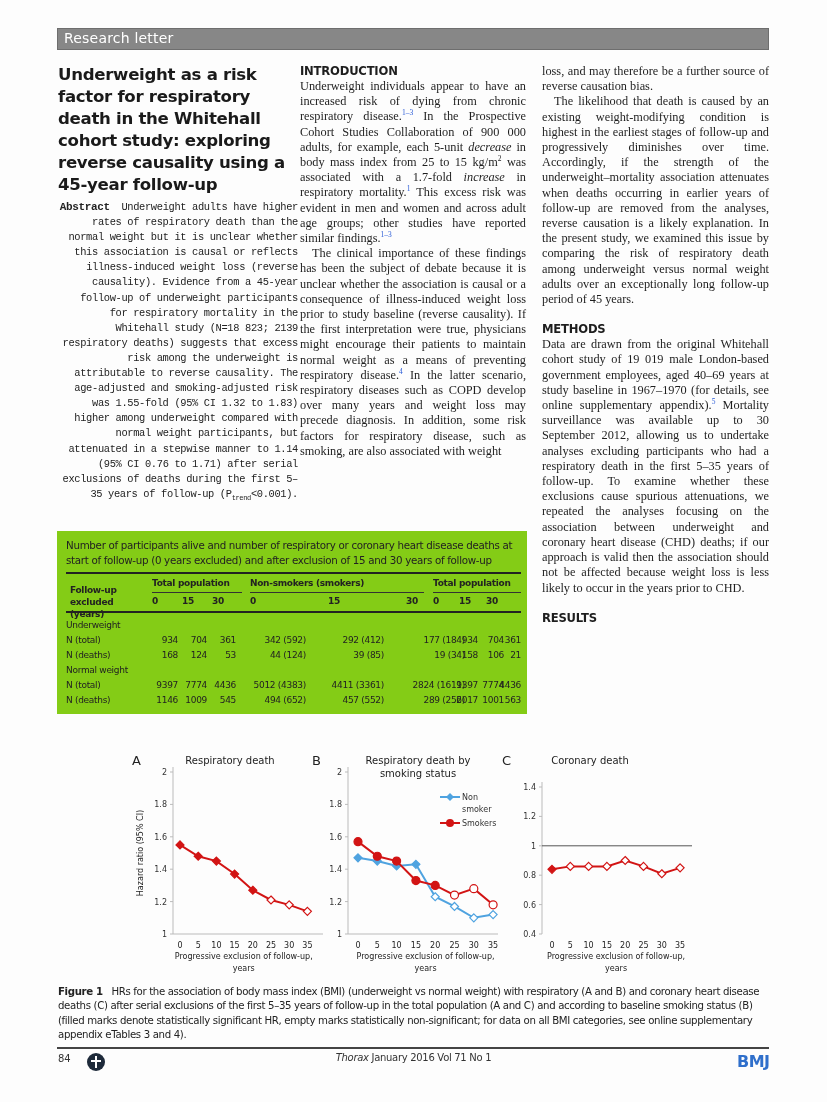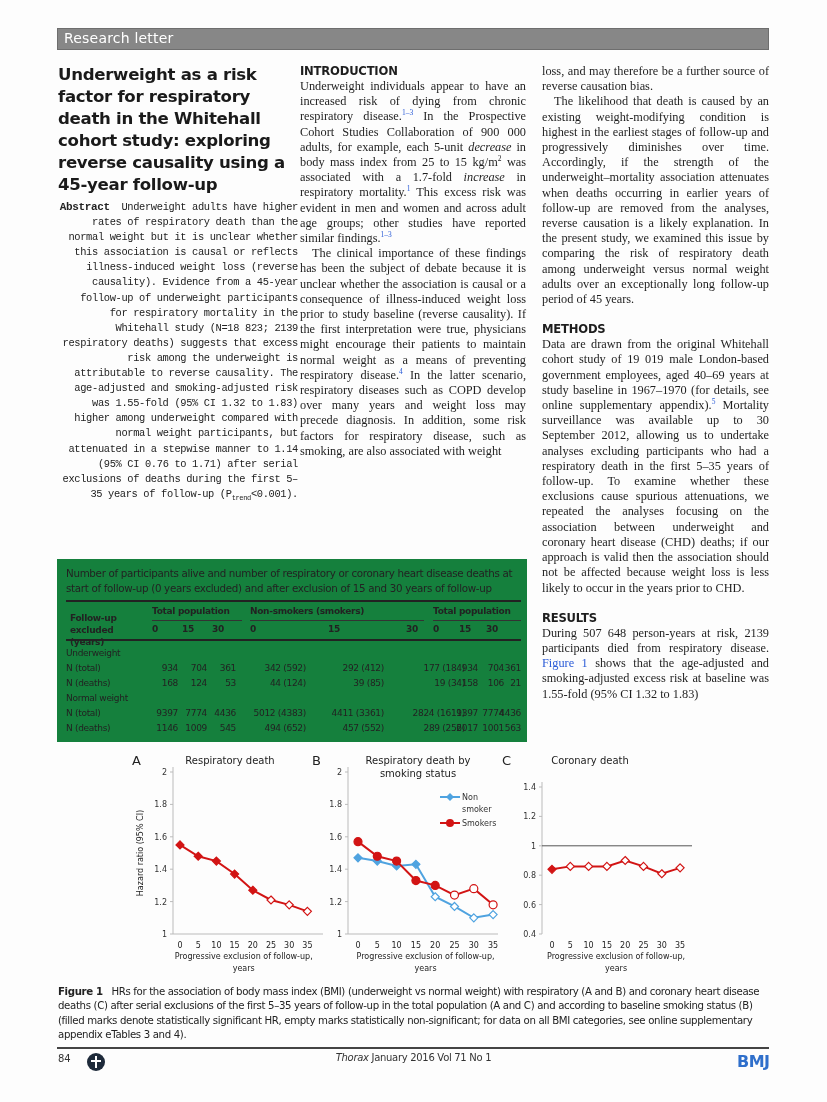--- a/index.html
+++ b/index.html
@@ -18,21 +18,21 @@
   .col { position: absolute; font-size: 12.3px; line-height: 15.2px; text-align: justify; color: #1e1e1e; }
   .col p { text-indent: 0; }
   .col p.ind { text-indent: 12px; }
   .col h3 { font-family: "DejaVu Sans", sans-serif; font-size: 11.6px; font-weight: bold; line-height: 14px; letter-spacing: -0.2px; margin-bottom: 1px; }
   .col sup { font-size: 7.5px; color: #2a5bd7; line-height: 0; }
   .col .link { color: #2a5bd7; }
   .col1 { left: 300px; top: 64px; width: 226px; }
   .col2 { left: 542px; top: 64px; width: 227px; }
   .sect-gap { height: 15px; }
 
-  .table-box { position: absolute; left: 57px; top: 531px; width: 470px; height: 183px; background: #15803d; margin-top: 28px; }
+  .table-box { position: absolute; left: 57px; top: 531px; width: 470px; height: 183px; background: #84cc16; }
   .table-caption { position: absolute; left: 9px; top: 7px; width: 455px; font-family: "DejaVu Sans", sans-serif; font-size: 10.3px; line-height: 14.5px; letter-spacing: -0.3px; color: #222; }
   .tbl { position: absolute; left: 9px; top: 41px; width: 455px; font-family: "DejaVu Sans", sans-serif; font-size: 9px; color: #222; letter-spacing: -0.3px; }
   .tbl .rule-top { position: absolute; left: 0; top: 0; width: 455px; height: 2px; background: #222; }
   .tbl .rule-mid { position: absolute; left: 0; top: 39px; width: 455px; height: 2px; background: #222; }
   .tbl .grp { position: absolute; font-weight: bold; top: 6px; }
   .tbl .grp-line { position: absolute; height: 1px; background: #333; top: 20px; }
   .tbl .hdr-label { position: absolute; left: 4px; top: 12px; font-weight: bold; line-height: 12px; }
   .tbl .yr { position: absolute; top: 24px; font-weight: bold; }
   .tbl .row { position: absolute; left: 0; width: 455px; height: 14px; }
   .tbl .row .lbl { position: absolute; left: 0; }
@@ -73,21 +73,20 @@
 </div>
 
 <div class="col col2">
   <p>loss, and may therefore be a further source of reverse causation bias.</p>
   <p class="ind">The likelihood that death is caused by an existing weight-modifying condition is highest in the earliest stages of follow-up and progressively diminishes over time. Accordingly, if the strength of the underweight–mortality association attenuates when deaths occurring in earlier years of follow-up are removed from the analyses, reverse causation is a likely explanation. In the present study, we examined this issue by comparing the risk of respiratory death among underweight versus normal weight adults over an exceptionally long follow-up period of 45 years.</p>
   <div class="sect-gap"></div>
   <h3>METHODS</h3>
   <p><span>Data are drawn from the original Whitehall cohort study of 19 019 male London-based government employees, aged 40–69 years at study baseline in 1967–1970 (for details, see online supplementary appendix).</span><sup>5</sup><span> Mortality surveillance was available up to 30 September 2012, allowing us to undertake analyses excluding participants who had a respiratory death in the first 5–35 years of follow-up. To examine whether these exclusions cause spurious attenuations, we repeated the analyses focusing on the association between underweight and coronary heart disease (CHD) deaths; if our approach is valid then the association should not be affected because weight loss is less likely to occur in the years prior to CHD.</span></p>
   <div class="sect-gap"></div>
   <h3>RESULTS</h3>
-  <p><span>During 507 648 person-years at risk, 2139 participants died from respiratory disease. </span><span class="link">Figure 1</span><span> shows that the age-adjusted and smoking-adjusted excess risk at baseline was 1.55-fold (95% CI 1.32 to 1.83)</span></p>
 </div>
 
 <div class="table-box">
   <div class="table-caption">Number of participants alive and number of respiratory or coronary heart disease deaths at start of follow-up (0 years excluded) and after exclusion of 15 and 30 years of follow-up</div>
   <div class="tbl" id="tbl">
     <div class="rule-top"></div>
     <div class="hdr-label" style="width:80px;">Follow-up excluded (years)</div>
     <div class="grp" style="left:86px;">Total population</div>
     <div class="grp-line" style="left:86px;width:90px;"></div>
     <div class="grp" style="left:184px;">Non-smokers (smokers)</div>

